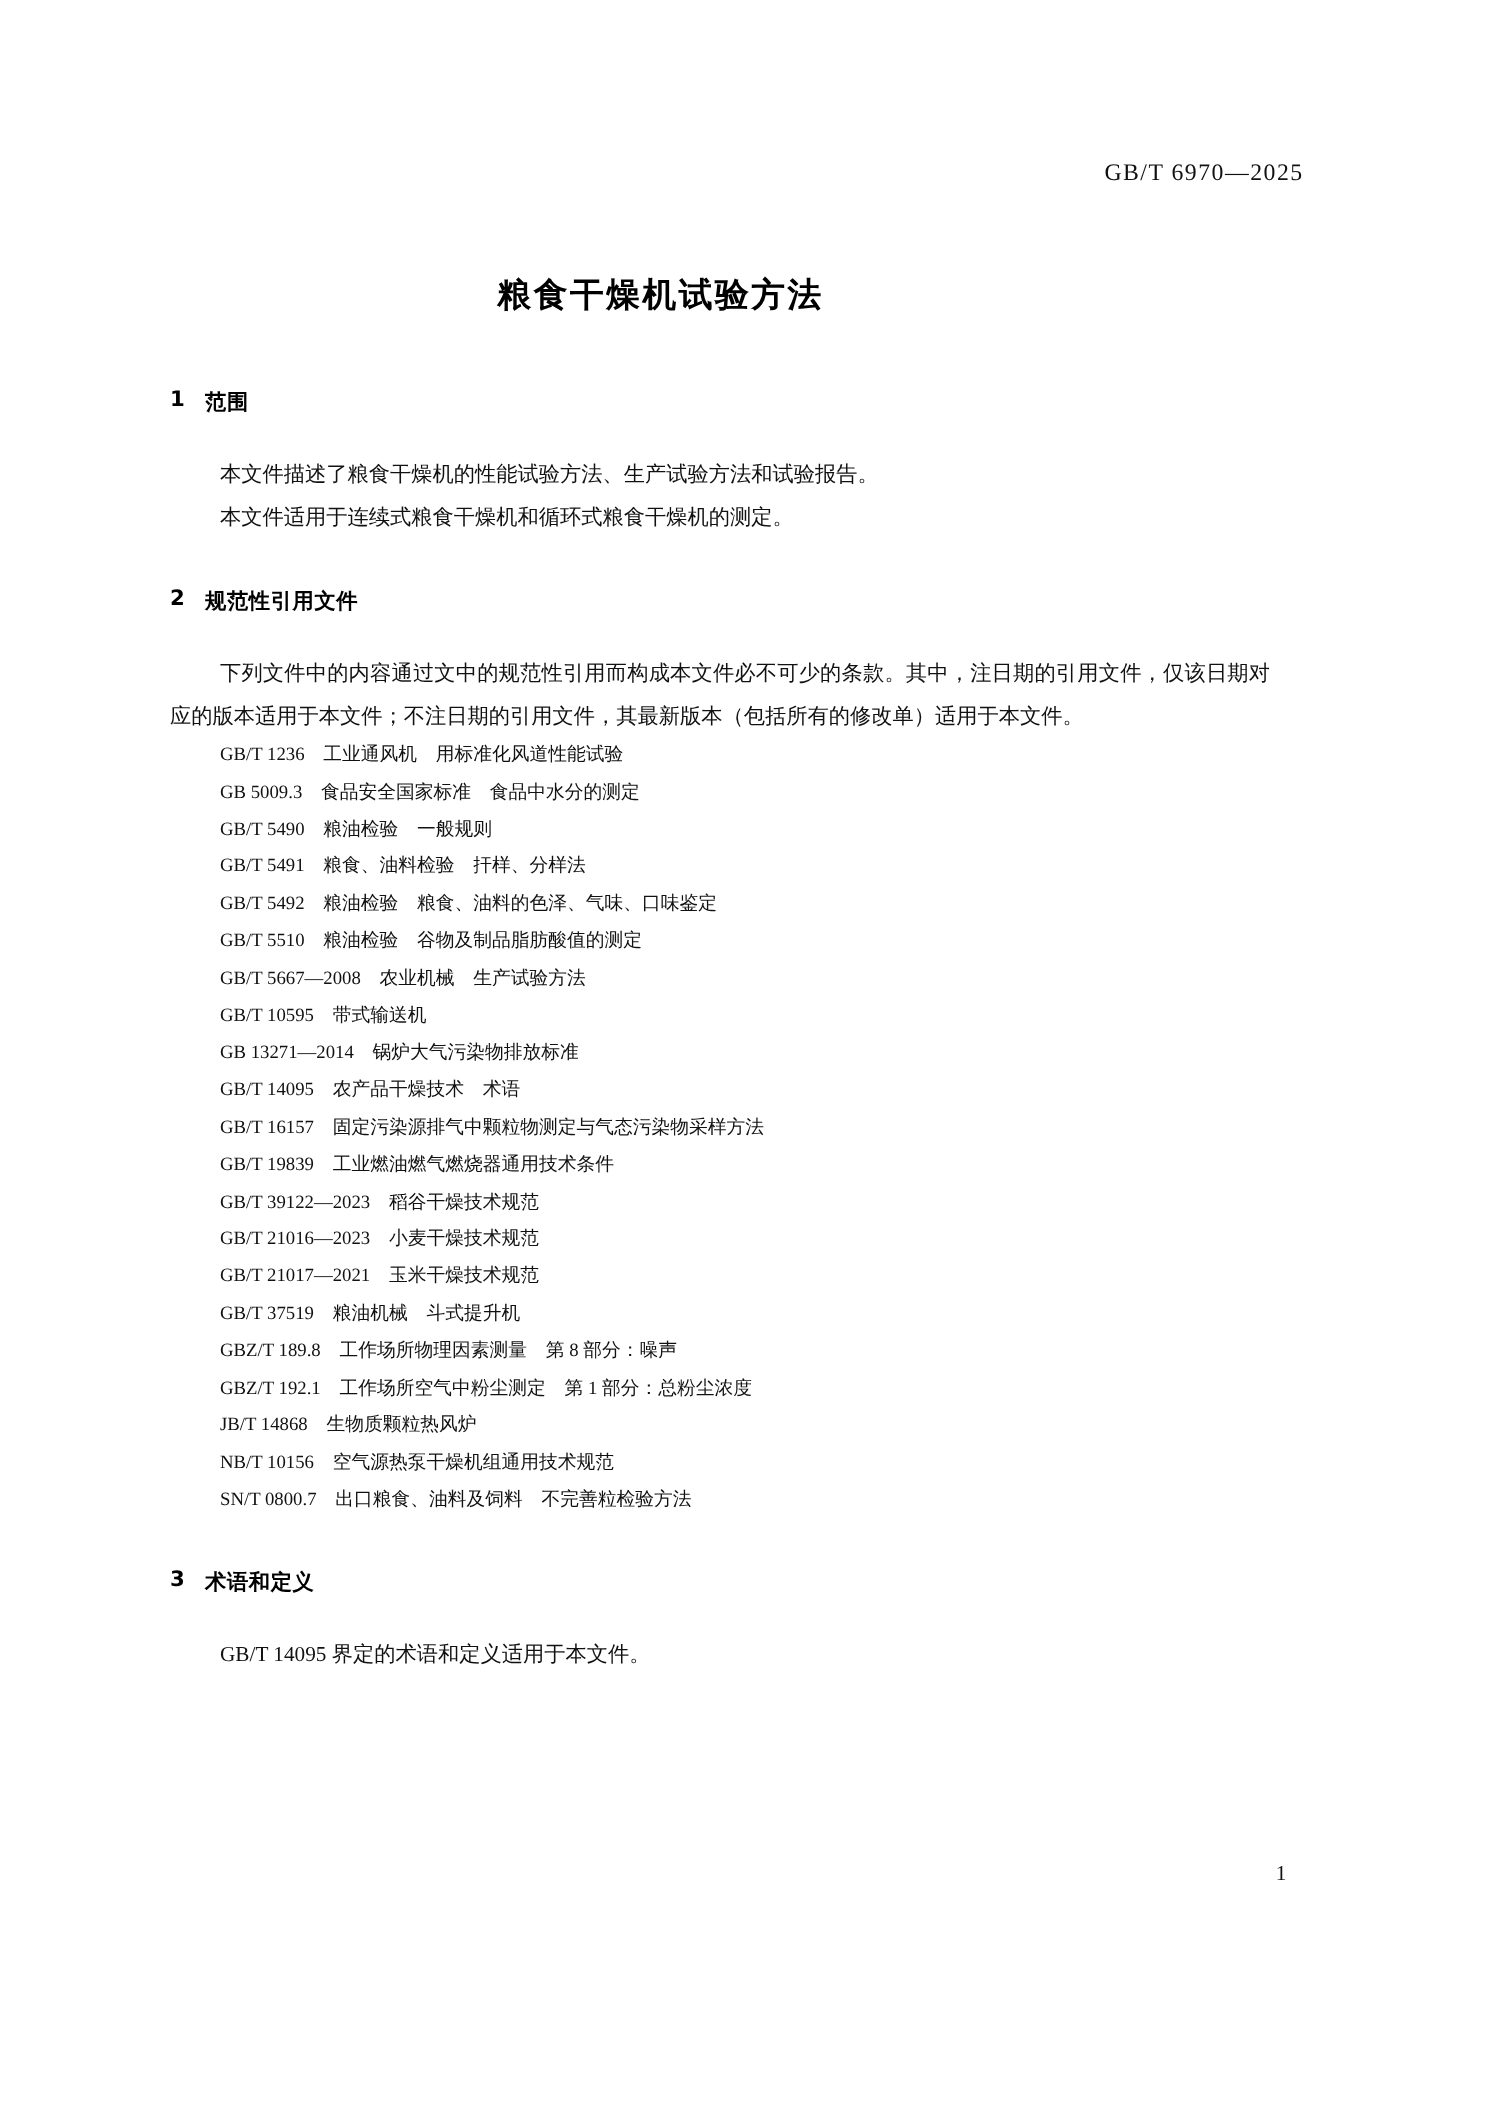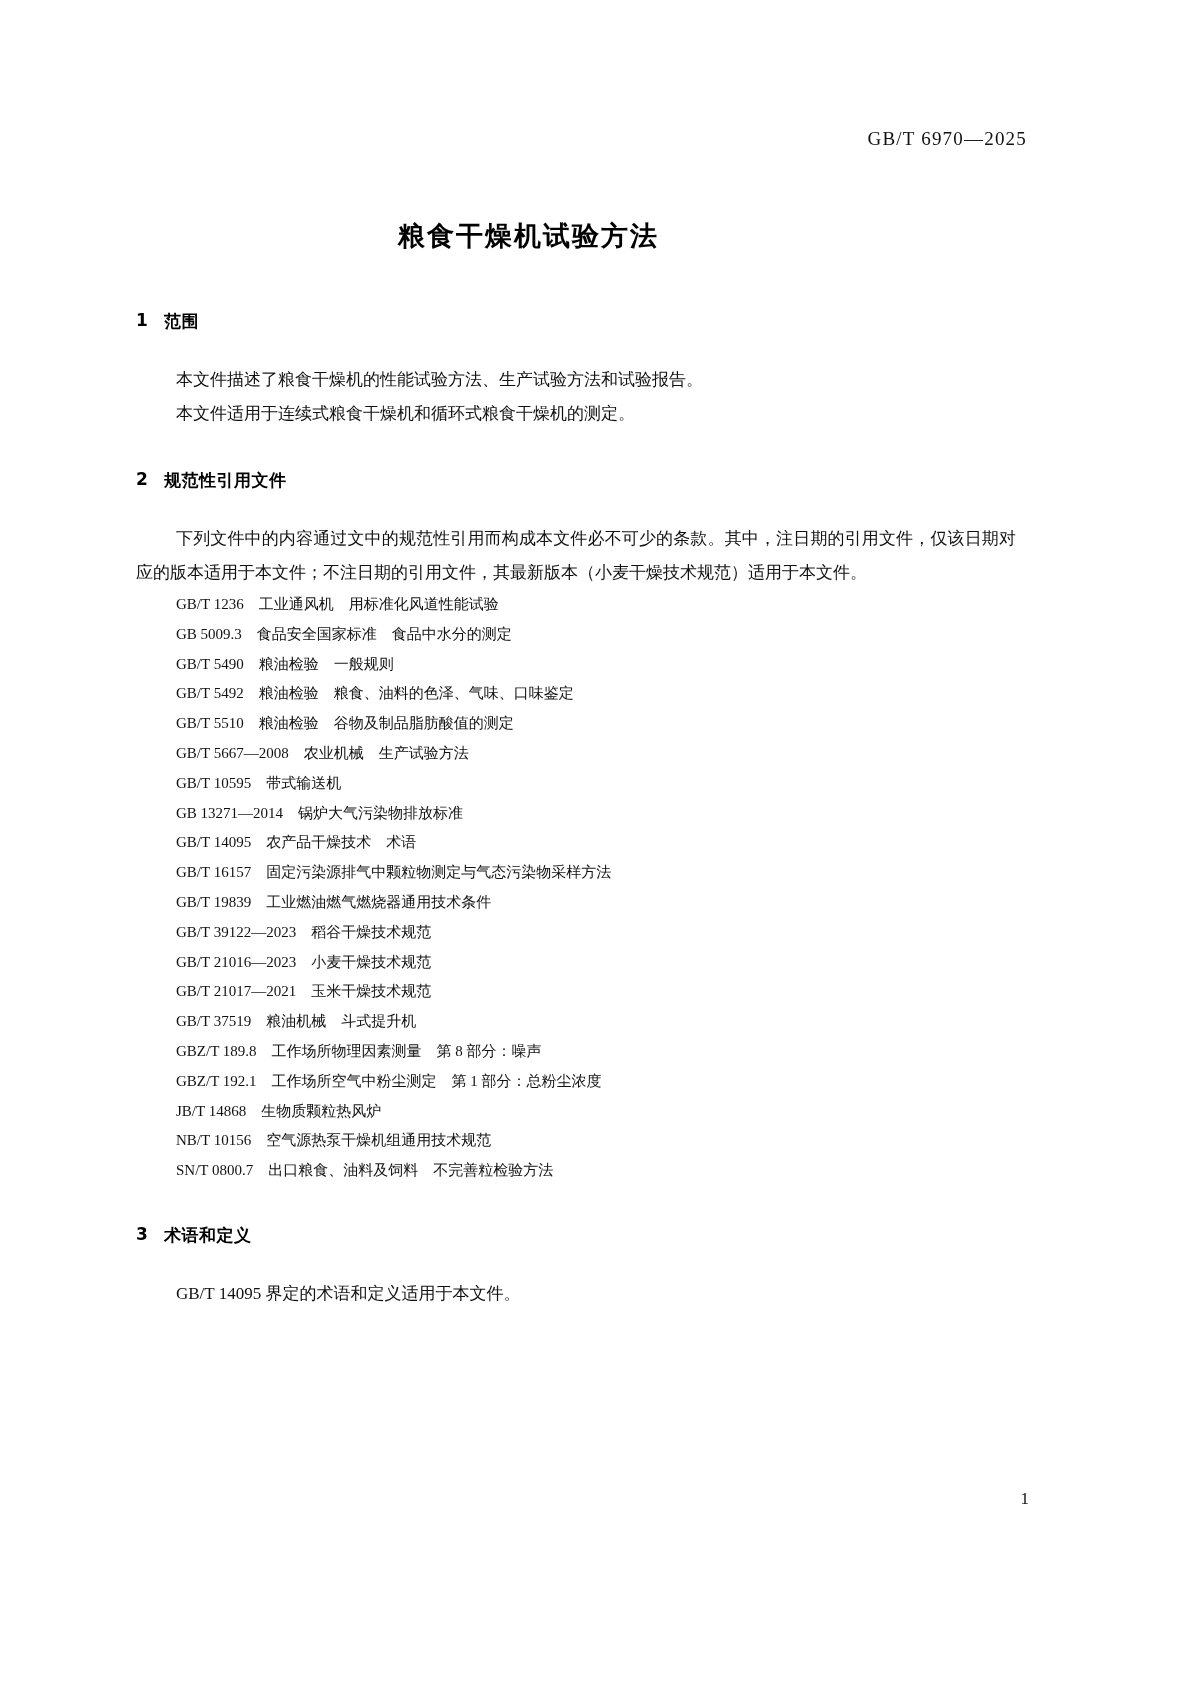--- a/index.html
+++ b/index.html
@@ -19,21 +19,21 @@
     position: absolute;
     left: 0;
     top: 0;
     width: 1191px;
     height: 1685px;
     box-sizing: border-box;
   }
   .header {
     position: absolute;
     top: 128px;
-    right: 164px;
+    right: 148px;
     font-family: "Liberation Serif", serif;
     font-size: 19px;
     letter-spacing: 1.2px;
     color: #111;
   }
   .doc-title {
     position: absolute;
     top: 218px;
     left: 0;
     width: 1057px;
@@ -122,26 +122,27 @@
 
     <div class="gap-lg"></div>
 
     <div class="clause-heading">
       <span class="num">2</span>
       <span>规范性引用文件</span>
     </div>
 
     <div class="gap-md"></div>
 
-    <p class="para indent2">下列文件中的内容通过文中的规范性引用而构成本文件必不可少的条款。其中，注日期的引用文件，仅该日期对应的版本适用于本文件；不注日期的引用文件，其最新版本（小麦干燥技术规范）适用于本文件。</p>
+    <p class="para indent2">下列文件中的内容通过文中的规范性引用而构成本文件必不可少的条款。其中，注日期的引用文件，仅该日期对应的版本适用于本文件；不注日期的引用文件，其最新版本（包括所有的修改单）适用于本文件。</p>
 
     <ul class="ref-list">
       <li>GB/T 1236　工业通风机　用标准化风道性能试验</li>
       <li>GB 5009.3　食品安全国家标准　食品中水分的测定</li>
       <li>GB/T 5490　粮油检验　一般规则</li>
+      <li>GB/T 5491　粮食、油料检验　扞样、分样法</li>
       <li>GB/T 5492　粮油检验　粮食、油料的色泽、气味、口味鉴定</li>
       <li>GB/T 5510　粮油检验　谷物及制品脂肪酸值的测定</li>
       <li>GB/T 5667—2008　农业机械　生产试验方法</li>
       <li>GB/T 10595　带式输送机</li>
       <li>GB 13271—2014　锅炉大气污染物排放标准</li>
       <li>GB/T 14095　农产品干燥技术　术语</li>
       <li>GB/T 16157　固定污染源排气中颗粒物测定与气态污染物采样方法</li>
       <li>GB/T 19839　工业燃油燃气燃烧器通用技术条件</li>
       <li>GB/T 39122—2023　稻谷干燥技术规范</li>
       <li>GB/T 21016—2023　小麦干燥技术规范</li>

